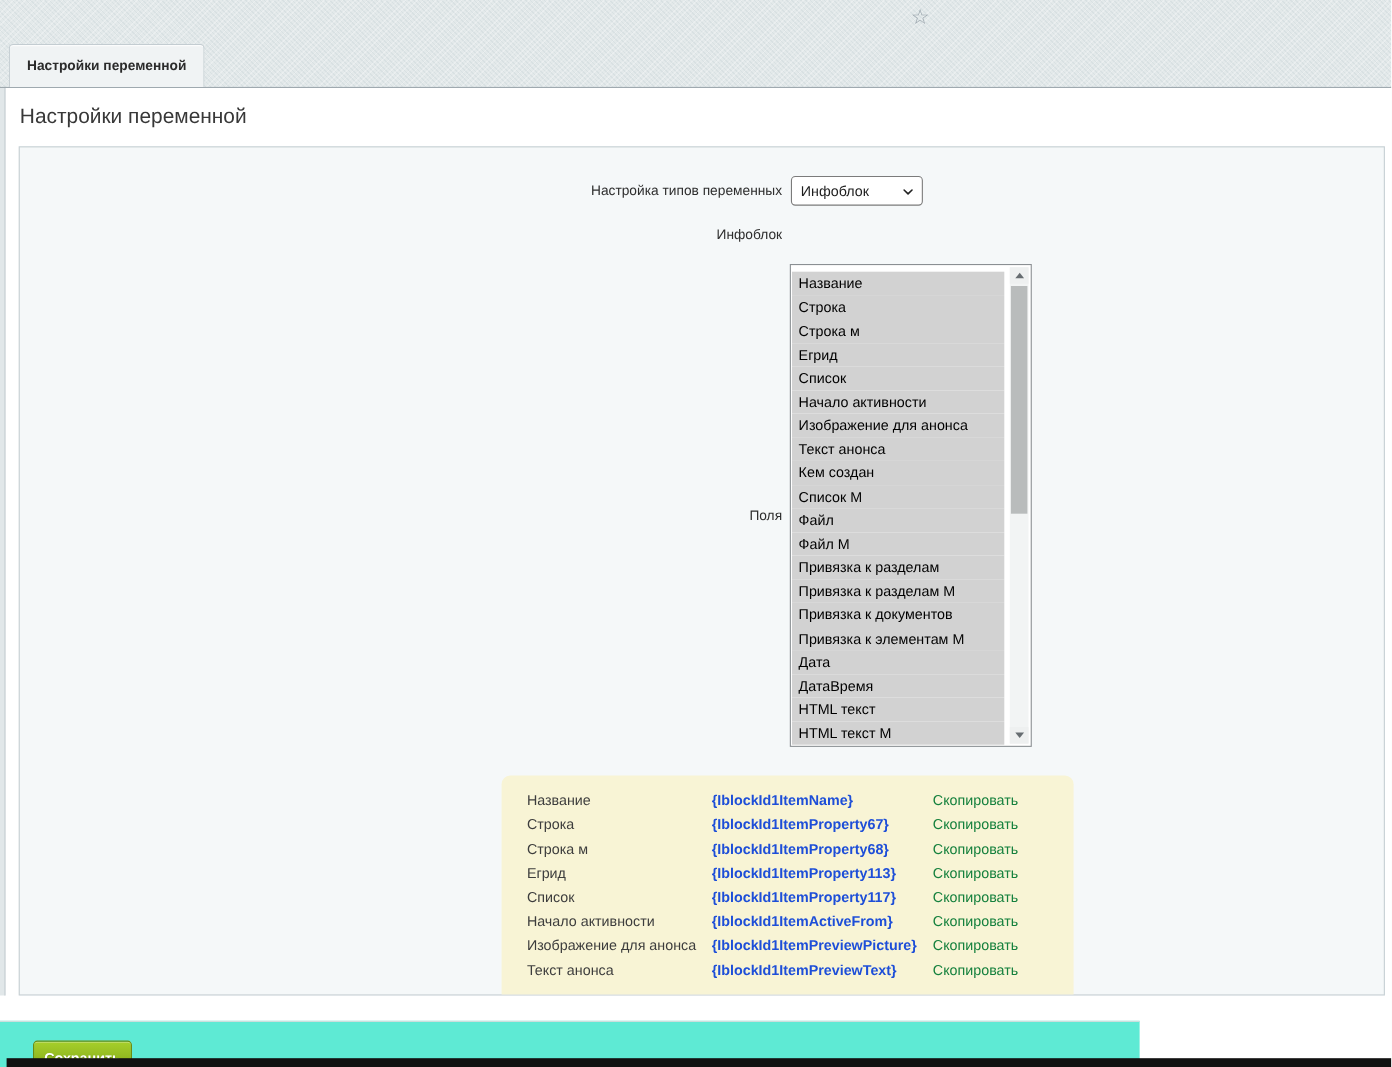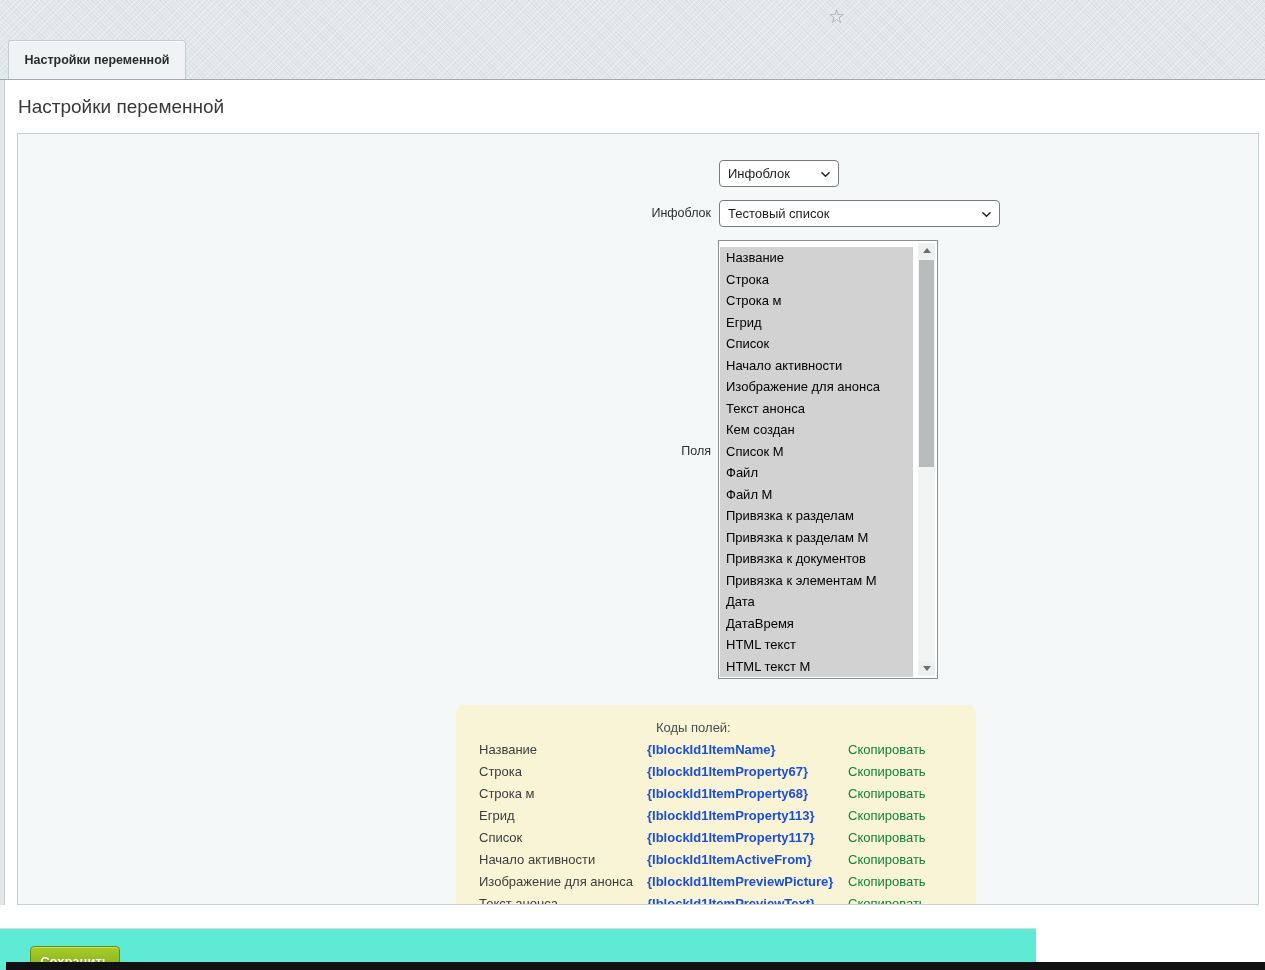--- a/index.html
+++ b/index.html
@@ -51,21 +51,21 @@
   .content-box {
     position:absolute; left:17px; top:133px; width:1242px; height:772px;
     background:#f5f8f9; border:1px solid #c6cfd3; overflow:hidden;
   }
   .form-label {
     position:absolute; left:0; width:693px; text-align:right;
     font-size:12.5px; color:#2e2e2e; white-space:nowrap;
   }
   .lbl-type   { top:32px; }
   .lbl-iblock { top:72px; }
-  .lbl-fields { top:310px; }
+  .lbl-fields { top:328px; }
 
   .sel-wrap { position:absolute; }
   .sel-wrap select {
     width:100%; height:27px; appearance:none; -webkit-appearance:none;
     background:#fff; border:1px solid #7b7b7b; border-radius:4px;
     font-family:"Liberation Sans", sans-serif; font-size:13px; color:#1d1d1d;
     padding:0 24px 0 8px; outline:none;
   }
   .sel-type   { left:701px; top:26px; width:120px; }
   .sel-iblock { left:701px; top:66px; width:281px; }
@@ -151,42 +151,33 @@
       <span>Настройки переменной</span>
     </div>
   </div>
 
   <div class="section-heading">Настройки переменной</div>
 
   <div class="left-strip"></div>
 
   <div class="content-box">
 
+    <div class="form-label lbl-type">Настройка типов переменных</div>
     <div class="sel-wrap sel-type">
       <select>
         <option selected="">Инфоблок</option>
       </select>
       <span class="chev">
         <svg width="9" height="9" viewBox="0 0 10 10">
             <path d="M1 3l4 4 4-4" fill="none" stroke="#222" stroke-width="1.6" stroke-linecap="round" stroke-linejoin="round"></path>
           </svg>
       </span>
     </div>
 
     <div class="form-label lbl-iblock">Инфоблок</div>
-    <div class="sel-wrap sel-iblock">
-      <select>
-        <option selected="">Тестовый список</option>
-      </select>
-      <span class="chev">
-        <svg width="9" height="9" viewBox="0 0 10 10">
-            <path d="M1 3l4 4 4-4" fill="none" stroke="#222" stroke-width="1.6" stroke-linecap="round" stroke-linejoin="round"></path>
-          </svg>
-      </span>
-    </div>
 
     <div class="form-label lbl-fields">Поля</div>
 
     <div class="listbox">
       <div class="list-items">
 
           <div class="list-item">Название</div>
 
           <div class="list-item">Строка</div>
 
@@ -232,23 +223,20 @@
             <div class="tri-up"></div>
           </div>
         <div class="sb-thumb"></div>
         <div class="sb-btn sb-down">
             <div class="tri-down"></div>
           </div>
       </div>
     </div>
 
     <div class="codes-box">
-      <div class="codes-row">
-        <span class="codes-header">Коды полей:</span>
-      </div>
 
         <div class="codes-row">
           <span class="code-name">Название</span>
           <span class="code-value">{IblockId1ItemName}</span>
           <span class="code-copy">Скопировать</span>
         </div>
 
         <div class="codes-row">
           <span class="code-name">Строка</span>
           <span class="code-value">{IblockId1ItemProperty67}</span>

